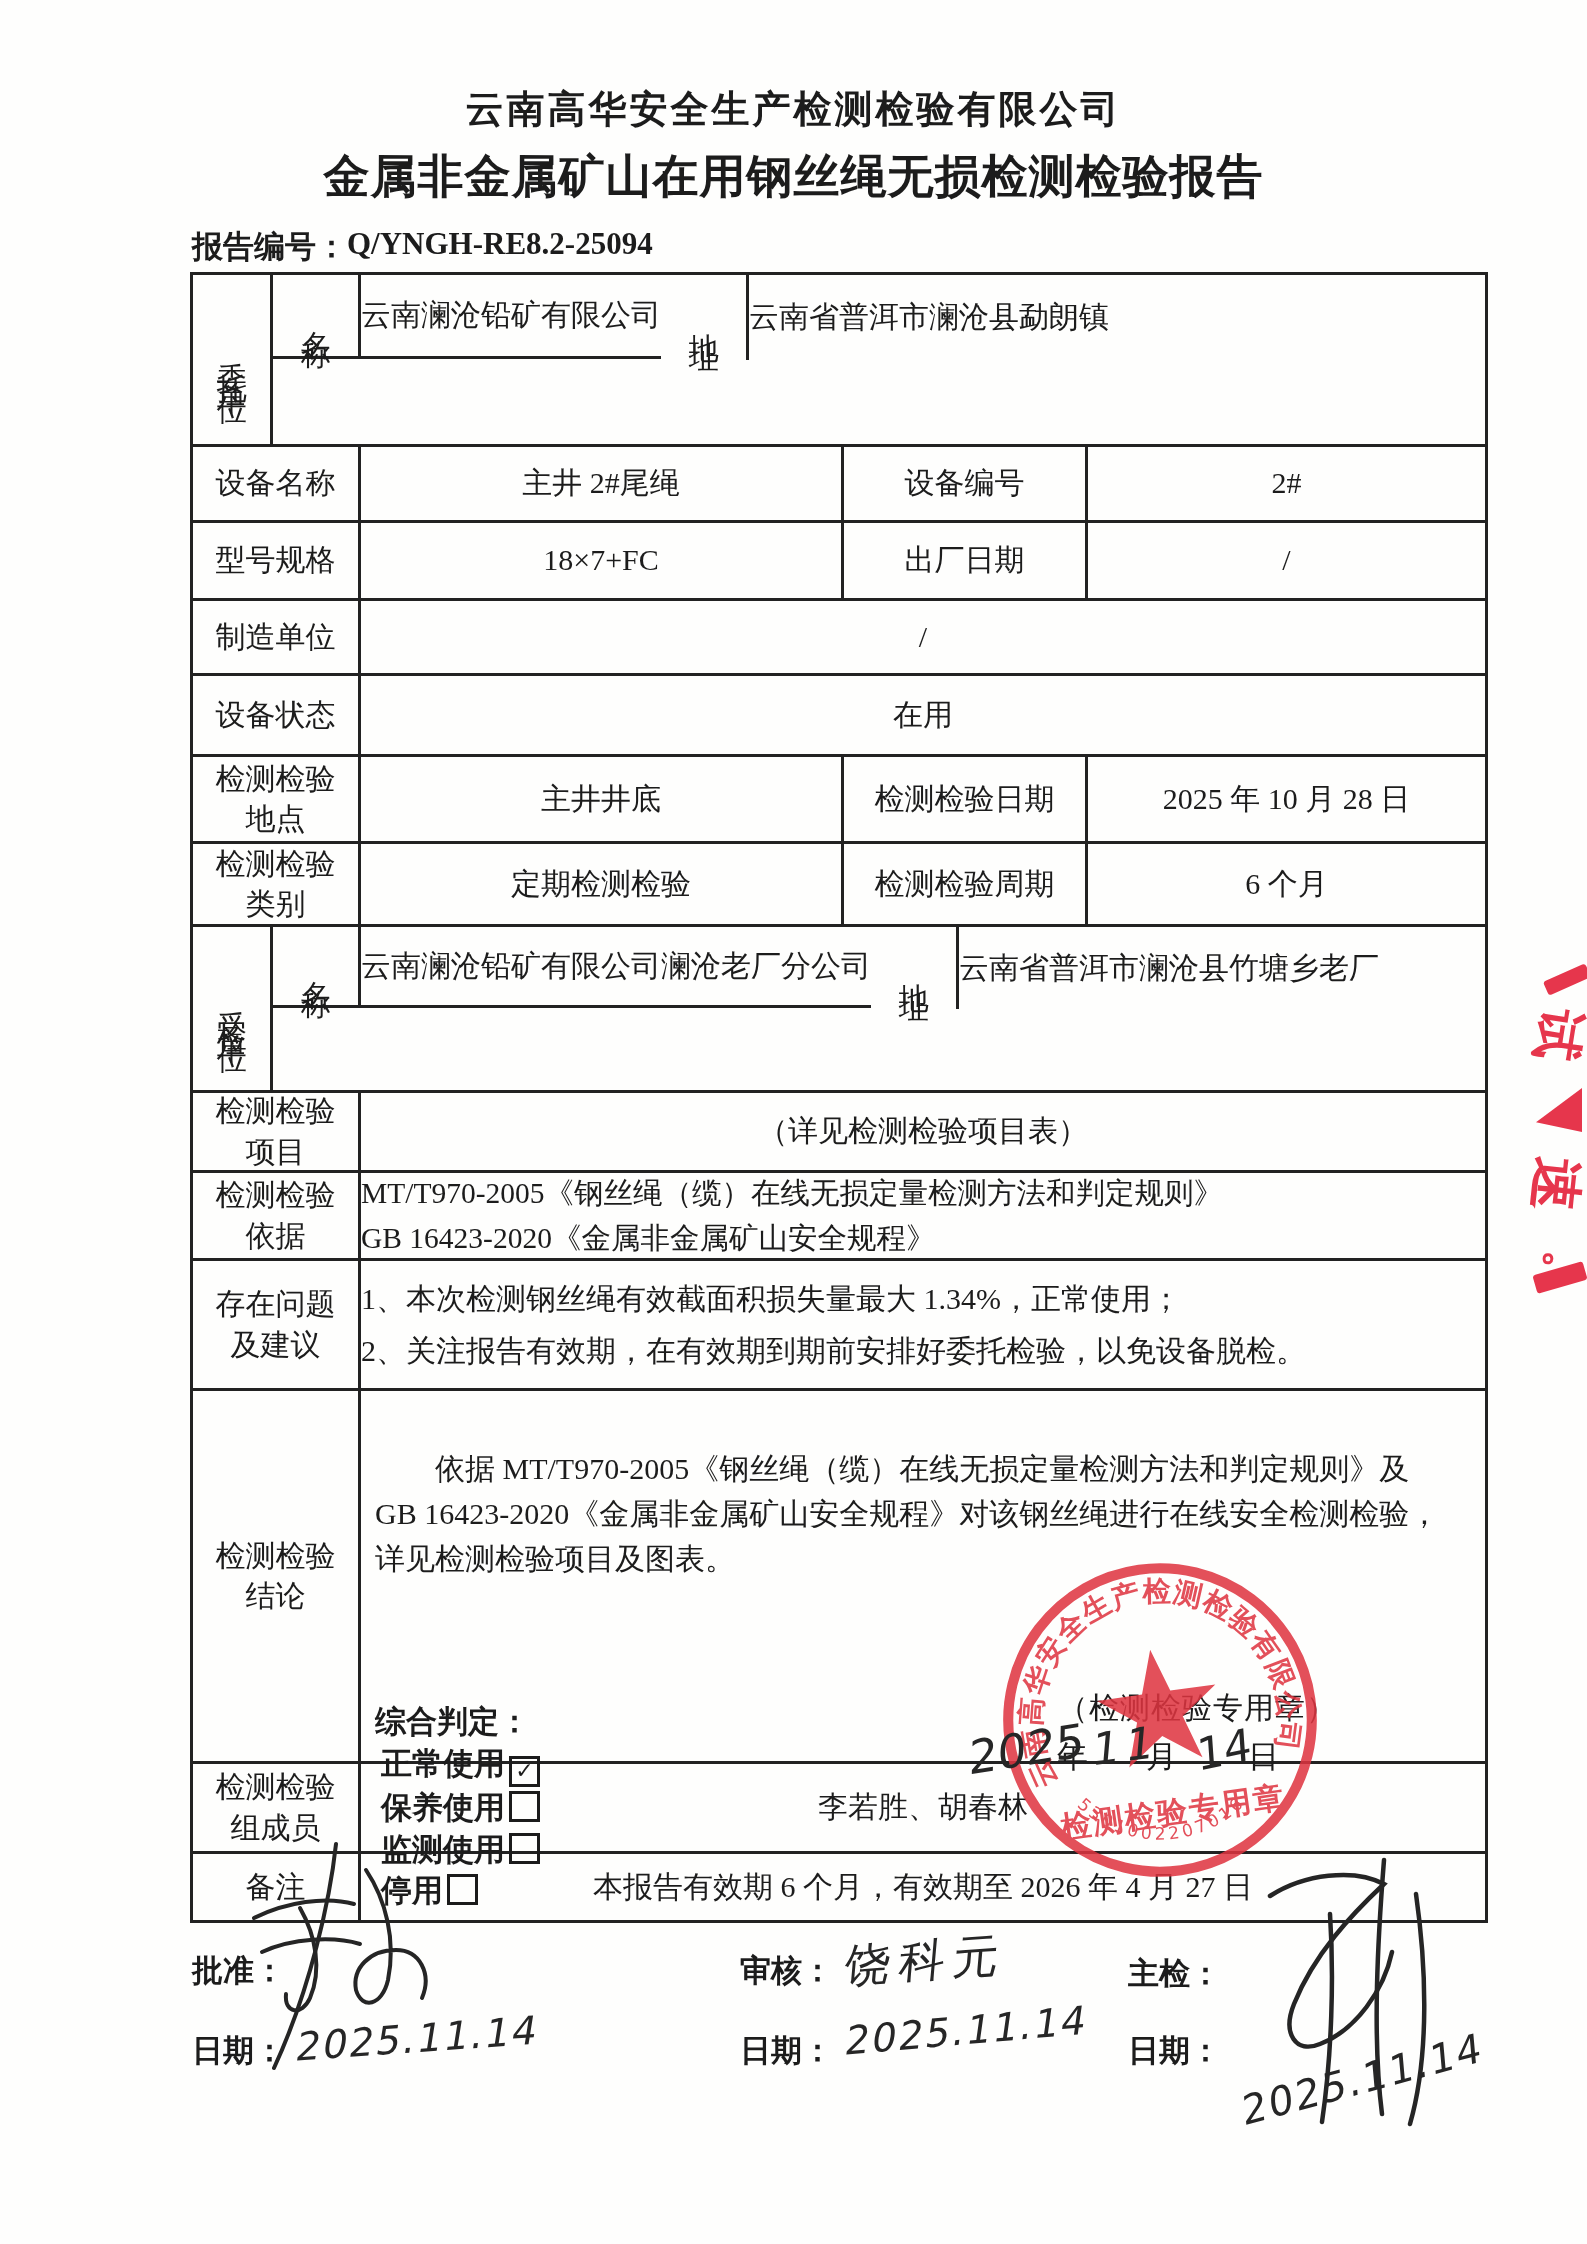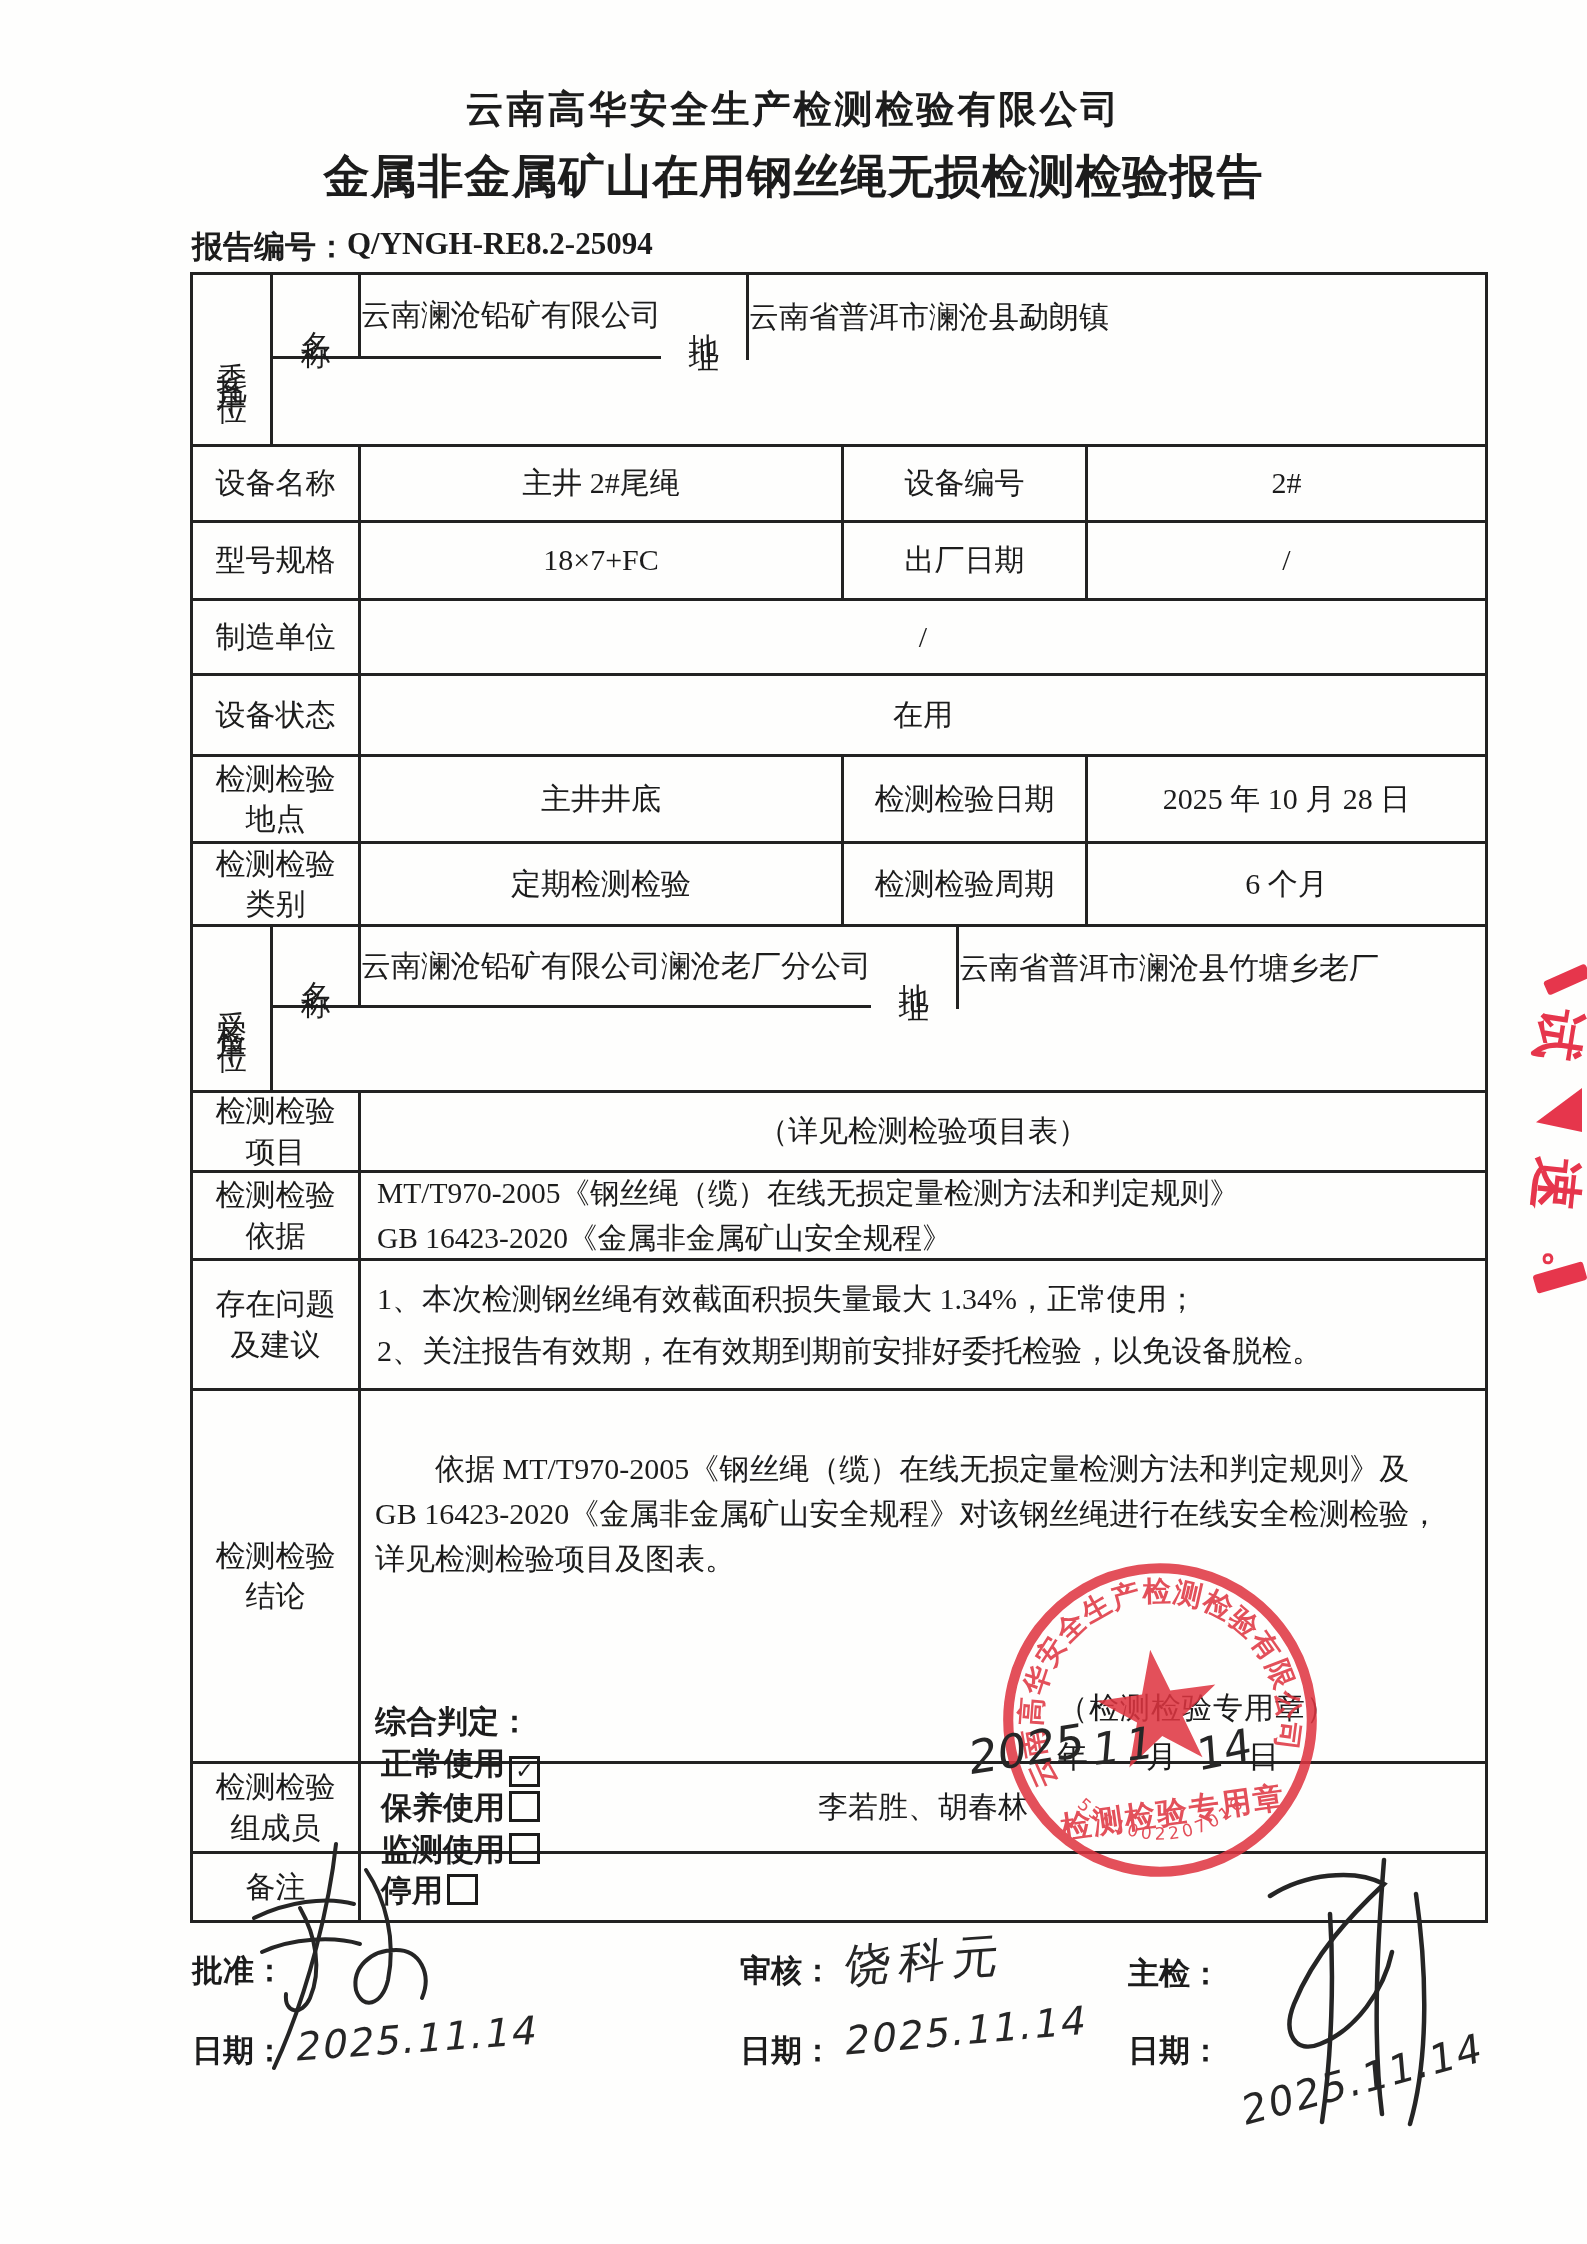--- a/index.html
+++ b/index.html
@@ -29,21 +29,21 @@
   .w-sub{width:88px;flex:none;}
   .w-label{width:168px;flex:none;}
   .w-l2{width:244px;flex:none;}
   .w-v2{width:397px;flex:none;}
   .grow{flex:1;}
   .subcol{flex:1;display:flex;}
   .subrow{display:flex;border-bottom:3px solid #222;box-sizing:border-box;}
   .subrow.lastsub{border-bottom:none;}
   .vert{writing-mode:vertical-rl;text-orientation:upright;letter-spacing:11px;}
   .vert2{writing-mode:vertical-rl;text-orientation:upright;letter-spacing:9px;}
-  .td.left-al{justify-content:flex-start;text-align:left;padding-left:16px;line-height:1.5;font-size:29.5px;}
+  .td.left-al{justify-content:flex-start;text-align:left;line-height:1.5;font-size:29.5px;}
   .td.issues{line-height:1.72;font-size:30px;}
   
   .concl-cell{display:block;text-align:left;padding:14px 20px 0 14px;}
   .concl-para{font-size:30px;line-height:1.5;white-space:pre-line;}
   .verdict-line{margin-top:38px;font-size:31px;font-weight:bold;}
   .opt{margin-left:6px;margin-right:42px;font-weight:bold;}
   .cbx{display:inline-block;width:25px;height:25px;border:3px solid #1b1b1b;line-height:23px;text-align:center;
        font-size:22px;margin-left:4px;vertical-align:-4px;font-family:"DejaVu Sans",sans-serif;font-weight:bold;}
   
   .stamp-note{top:1688px;left:1058px;font-size:30px;letter-spacing:1px;z-index:2;}
@@ -204,20 +204,21 @@
   </div>
 
   <div class="tr" style="height:90px">
     <div class="td w-label">检测检验
 组成员</div>
     <div class="td grow end">李若胜、胡春林</div>
   </div>
 
   <div class="tr last" style="height:66px">
     <div class="td w-label">备注</div>
+    <div class="td grow end">本报告有效期 6 个月，有效期至 2026 年 4 月 27 日</div>
   </div>
 </div>
 
 <div class="abs stamp-note">（检测检验专用章）</div>
 <div class="abs pr-year">年</div>
 <div class="abs pr-month">月</div>
 <div class="abs pr-day">日</div>
 <span class="abs hand hw-year">2025</span>
 <span class="abs hand hw-month">11</span>
 <span class="abs hand hw-day">14</span>

